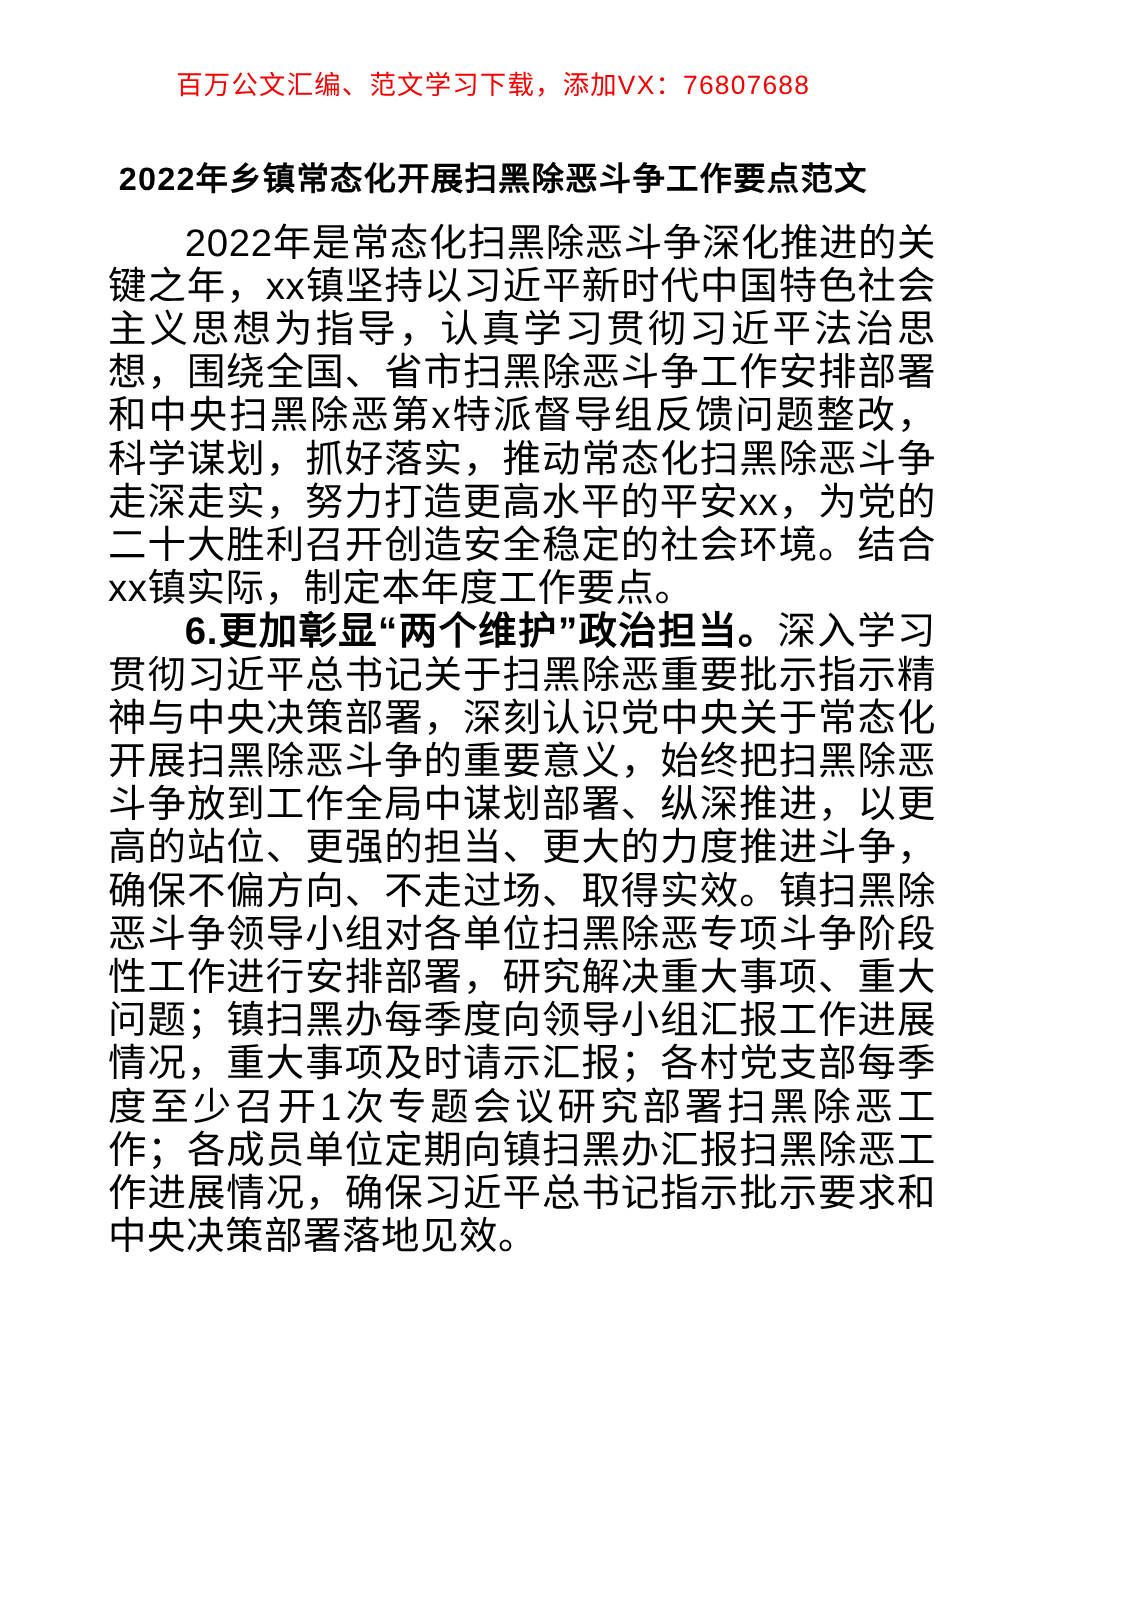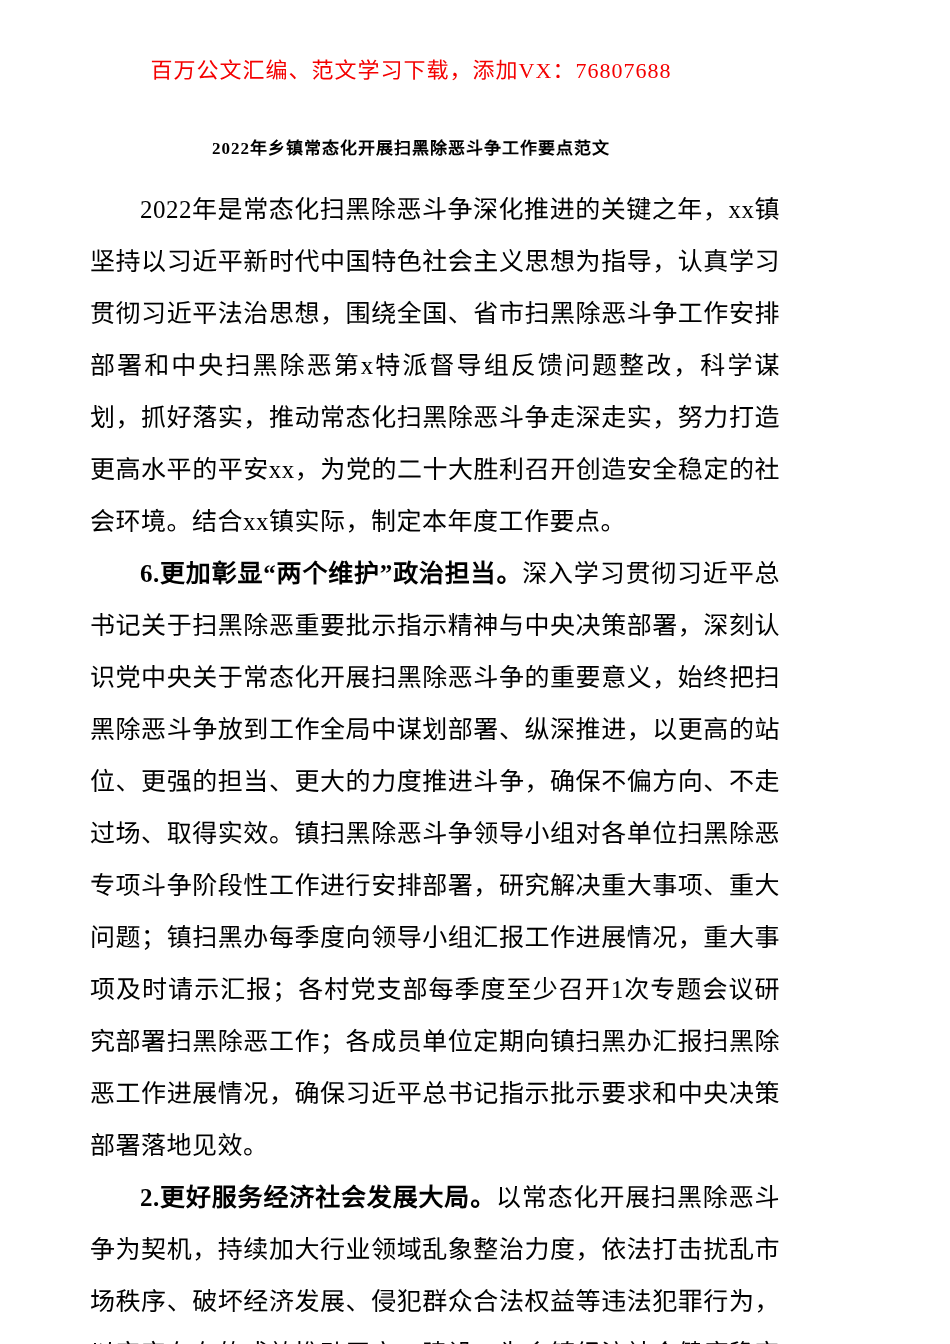--- a/index.html
+++ b/index.html
@@ -8,47 +8,46 @@
     background: #ffffff;
     font-family: "Liberation Sans", "DejaVu Sans", sans-serif;
     color: #000000;
   }
   .page {
     position: relative;
     width: 822px;
     height: 1344px;
     background: #ffffff;
     overflow: hidden;
-    font-family: Liberation Serif, serif;
   }
   .promo {
     margin: 0;
     padding-top: 57px;
     text-align: center;
     color: #f40000;
     font-size: 22px;
     line-height: 28px;
     letter-spacing: 1px;
     white-space: nowrap;
   }
   .title {
     margin: 46px 0 0 0;
     text-align: center;
-    font-size: 17px;
+    font-size: 27px;
     font-weight: 600;
     line-height: 36px;
     letter-spacing: 1px;
   }
   .content {
     margin: 17px 42px 0 90px;
   }
   .content p {
     margin: 0;
-    font-size: 25px;
-    line-height: 52px;
+    font-size: 32px;
+    line-height: 36px;
     text-align: justify;
     text-justify: inter-ideograph;
     text-indent: 2em;
     letter-spacing: 0.5px;
   }
   .content p strong {
     font-weight: bold;
   }
 </style>
 </head>
@@ -60,17 +59,16 @@
 
   <h1 class="title">2022年乡镇常态化开展扫黑除恶斗争工作要点范文</h1>
 
   <div class="content">
 
     <p><span>2022年是常态化扫黑除恶斗争深化推进的关键之年，xx镇坚持以习近平新时代中国特色社会主义思想为指导，认真学习贯彻习近平法治思想，围绕全国、省市扫黑除恶斗争工作安排部署和中央扫黑除恶第x特派督导组反馈问题整改，科学谋划，抓好落实，推动常态化扫黑除恶斗争走深走实，努力打造更高水平的平安xx，为党的二十大胜利召开创造安全稳定的社会环境。结合xx镇实际，制定本年度工作要点。</span></p>
 
 
     <p><strong>6.更加彰显“两个维护”政治担当。</strong><span>深入学习贯彻习近平总书记关于扫黑除恶重要批示指示精神与中央决策部署，深刻认识党中央关于常态化开展扫黑除恶斗争的重要意义，始终把扫黑除恶斗争放到工作全局中谋划部署、纵深推进，以更高的站位、更强的担当、更大的力度推进斗争，确保不偏方向、不走过场、取得实效。镇扫黑除恶斗争领导小组对各单位扫黑除恶专项斗争阶段性工作进行安排部署，研究解决重大事项、重大问题；镇扫黑办每季度向领导小组汇报工作进展情况，重大事项及时请示汇报；各村党支部每季度至少召开1次专题会议研究部署扫黑除恶工作；各成员单位定期向镇扫黑办汇报扫黑除恶工作进展情况，确保习近平总书记指示批示要求和中央决策部署落地见效。</span></p>
 
-    <p><strong>2.更好服务经济社会发展大局。</strong><span>以常态化开展扫黑除恶斗争为契机，持续加大行业领域乱象整治力度，依法打击扰乱市场秩序、破坏经济发展、侵犯群众合法权益等违法犯罪行为，以实实在在的成效推动平安xx建设，为乡镇经济社会健康稳定发展提供和谐稳定的社会环境。</span></p>
 
   </div>
 
 </div>
 
 </body></html>

